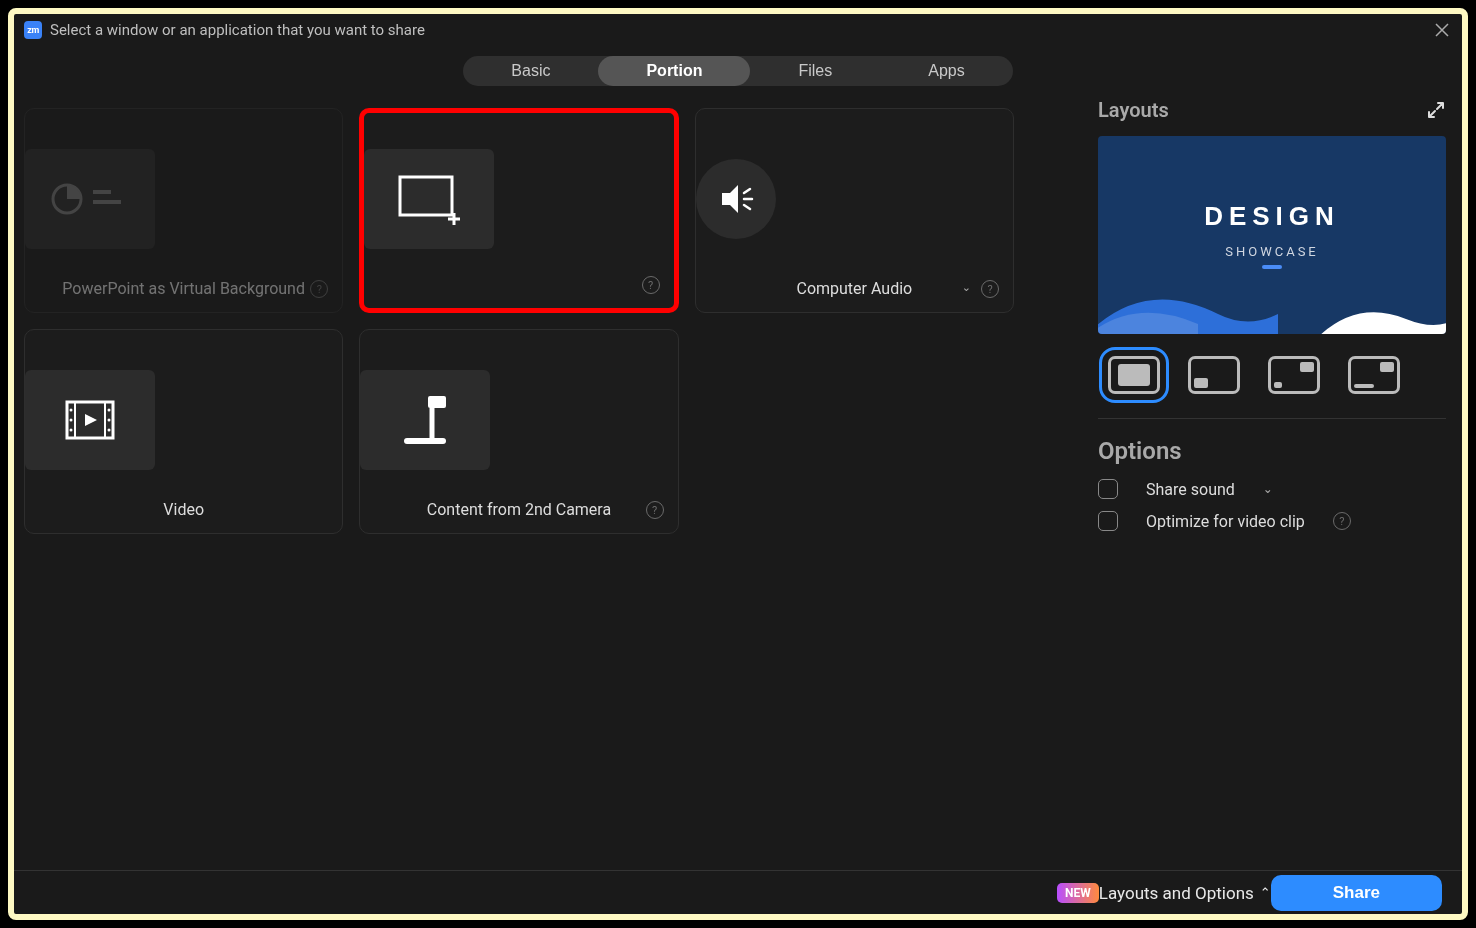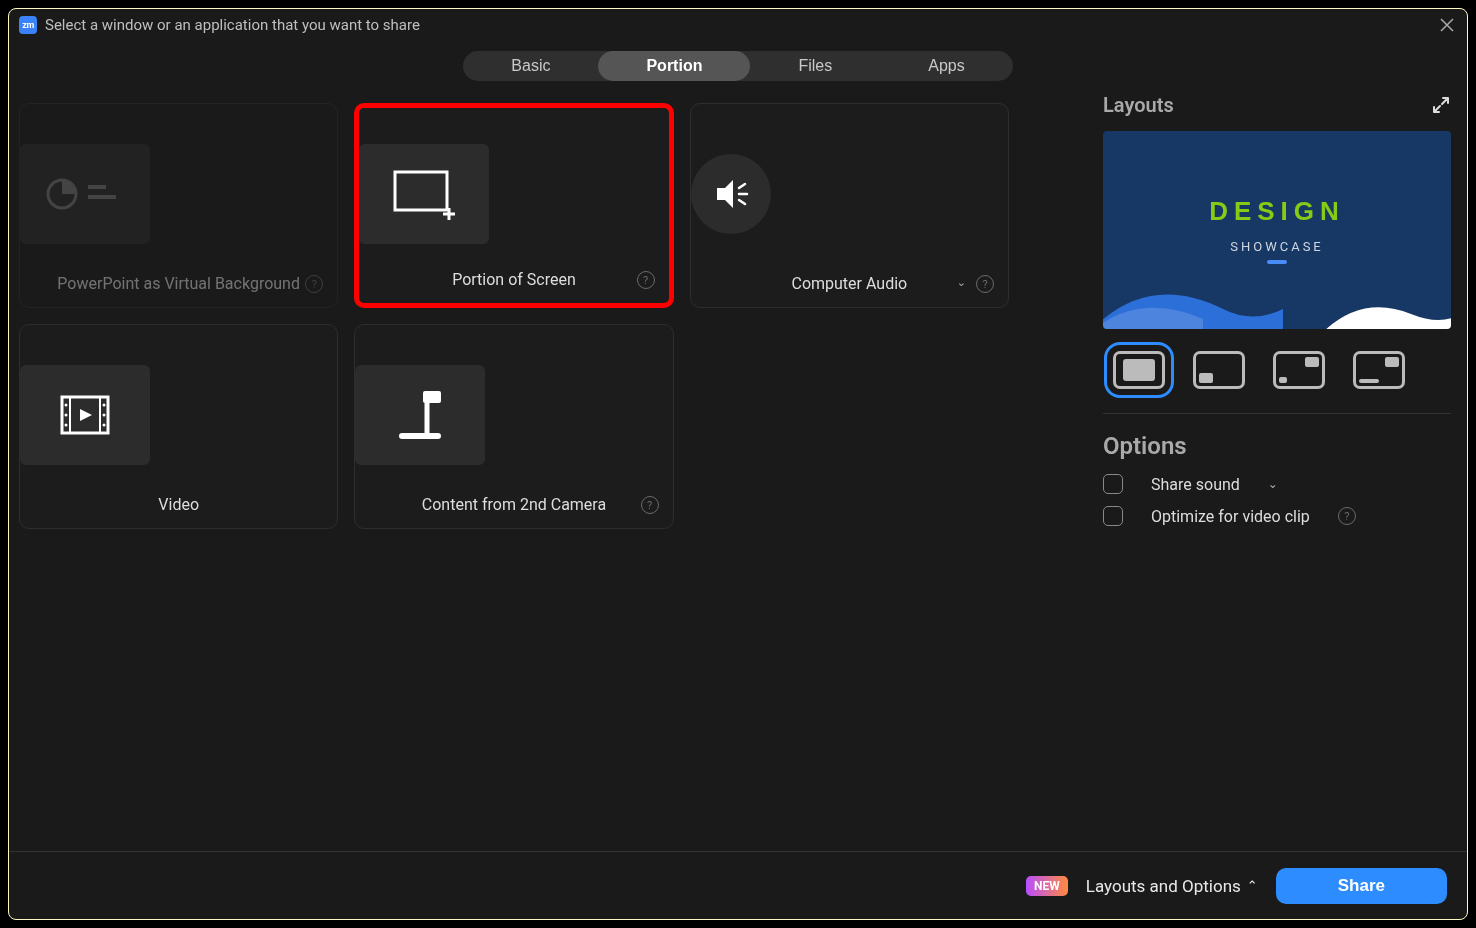--- a/index.html
+++ b/index.html
@@ -11,21 +11,21 @@
     color: #e8e8e8;
     overflow: hidden;
   }
   .window {
     position: absolute;
     top: 8px;
     left: 8px;
     right: 8px;
     bottom: 8px;
     background: #1a1a1a;
-    border: 1px solid #fef9c3;
+    border: 6px solid #fef9c3;
     border-radius: 8px;
     display: flex;
     flex-direction: column;
   }
   .titlebar {
     display: flex;
     align-items: center;
     padding: 6px 10px;
     gap: 8px;
     font-size: 15px;
@@ -186,21 +186,21 @@
     position: relative;
     overflow: hidden;
     display: flex;
     flex-direction: column;
     align-items: center;
     justify-content: center;
   }
   .preview-text {
     font-size: 26px;
     font-weight: 900;
-    color: #84cc16;
+    color: #ffffff;
     letter-spacing: 6px;
     font-family: Arial, sans-serif;
   }
   .preview-sub {
     font-size: 13px;
     color: #d0d6e0;
     letter-spacing: 3px;
     margin-top: 12px;
   }
   .preview-accent {
@@ -261,25 +261,24 @@
     color: #ddd;
   }
   .chk {
     width: 20px;
     height: 20px;
     border: 1.5px solid #888;
     border-radius: 5px;
   }
   .footer {
     border-top: 1px solid #333;
-    height: 68px;
+    height: 44px;
     display: flex;
     align-items: center;
     justify-content: flex-end;
-    gap: 18px;
     padding: 0 20px;
   }
   .new-badge {
     background: linear-gradient(90deg, #b84eff, #ff8a3d);
     color: #fff;
     font-size: 12px;
     font-weight: 700;
     padding: 3px 8px;
     border-radius: 5px;
   }
@@ -345,21 +344,20 @@
         </div>
 
         <div class="card selected">
           <div class="card-icon">
             <svg width="70" height="56" viewBox="0 0 70 56">
               <rect x="6" y="6" width="52" height="38" fill="none" stroke="#fff" stroke-width="3"></rect>
               <line x1="54" y1="48" x2="66" y2="48" stroke="#fff" stroke-width="3"></line>
               <line x1="60" y1="42" x2="60" y2="54" stroke="#fff" stroke-width="3"></line>
             </svg>
           </div>
-          <div class="card-label">Portion of Screen</div>
           <div class="help-icon">?</div>
         </div>
 
         <div class="card">
           <div class="card-icon audio">
             <svg width="40" height="40" viewBox="0 0 40 40">
               <path d="M6 14 L14 14 L22 6 L22 34 L14 26 L6 26 Z" fill="#fff"></path>
               <line x1="28" y1="14" x2="34" y2="10" stroke="#fff" stroke-width="2.5" stroke-linecap="round"></line>
               <line x1="28" y1="20" x2="36" y2="20" stroke="#fff" stroke-width="2.5" stroke-linecap="round"></line>
               <line x1="28" y1="26" x2="34" y2="30" stroke="#fff" stroke-width="2.5" stroke-linecap="round"></line>

